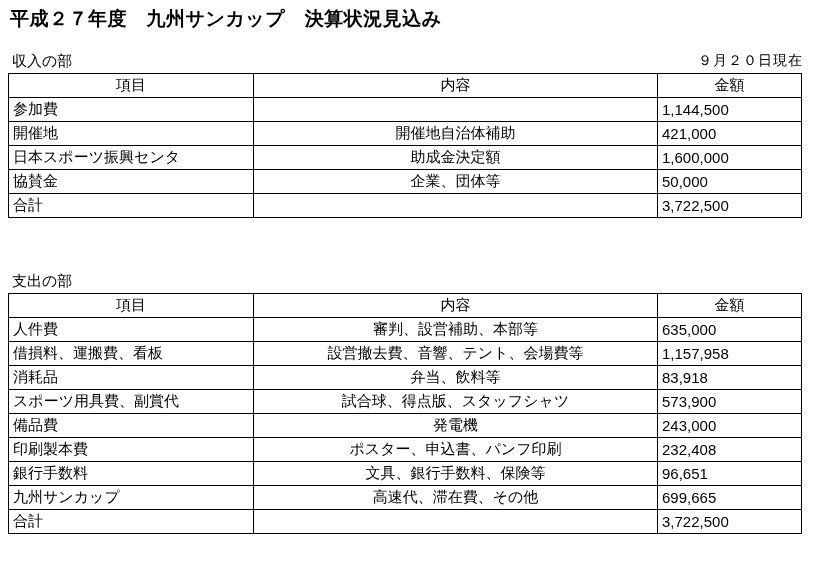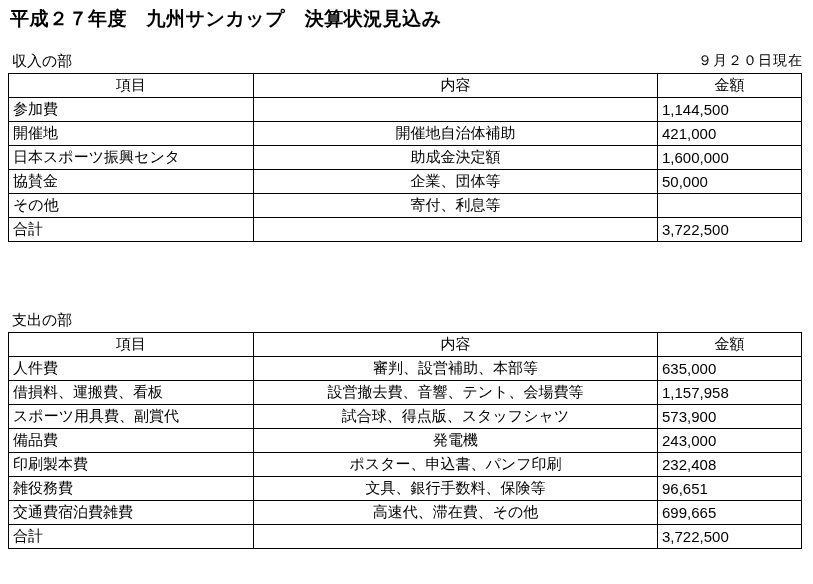--- a/index.html
+++ b/index.html
@@ -28,21 +28,21 @@
     font-weight: bold;
     letter-spacing: 0.5px;
     white-space: nowrap;
   }
   .section {
     position: absolute;
     left: 8px;
     width: 797px;
   }
   .section-income { top: 52px; }
-  .section-expense { top: 272px; margin-top: 39px; }
+  .section-expense { top: 272px; }
 
   .section-head {
     position: relative;
     height: 20px;
     font-size: 15px;
     margin-bottom: 1px;
   }
   .section-label {
     position: absolute;
     left: 4px;
@@ -122,25 +122,20 @@
           <td class="cell-item">日本スポーツ振興センタ</td>
           <td class="cell-detail">助成金決定額</td>
           <td class="cell-amount">1,600,000</td>
         </tr>
         <tr>
           <td class="cell-item">協賛金</td>
           <td class="cell-detail">企業、団体等</td>
           <td class="cell-amount">50,000</td>
         </tr>
         <tr>
-          <td class="cell-item">その他</td>
-          <td class="cell-detail">寄付、利息等</td>
-          <td class="cell-amount"></td>
-        </tr>
-        <tr>
           <td class="total-label">合計</td>
           <td class="cell-detail"></td>
           <td class="cell-amount">3,722,500</td>
         </tr>
       </tbody>
     </table>
   </div>
 
   <div class="section section-expense">
     <div class="section-head">
@@ -164,41 +159,46 @@
           <td class="cell-item">人件費</td>
           <td class="cell-detail">審判、設営補助、本部等</td>
           <td class="cell-amount">635,000</td>
         </tr>
         <tr>
           <td class="cell-item">借損料、運搬費、看板</td>
           <td class="cell-detail">設営撤去費、音響、テント、会場費等</td>
           <td class="cell-amount">1,157,958</td>
         </tr>
         <tr>
+          <td class="cell-item">消耗品</td>
+          <td class="cell-detail">弁当、飲料等</td>
+          <td class="cell-amount">83,918</td>
+        </tr>
+        <tr>
           <td class="cell-item">スポーツ用具費、副賞代</td>
           <td class="cell-detail">試合球、得点版、スタッフシャツ</td>
           <td class="cell-amount">573,900</td>
         </tr>
         <tr>
           <td class="cell-item">備品費</td>
           <td class="cell-detail">発電機</td>
           <td class="cell-amount">243,000</td>
         </tr>
         <tr>
           <td class="cell-item">印刷製本費</td>
           <td class="cell-detail">ポスター、申込書、パンフ印刷</td>
           <td class="cell-amount">232,408</td>
         </tr>
         <tr>
-          <td class="cell-item">雑役務費</td>
+          <td class="cell-item">銀行手数料</td>
           <td class="cell-detail">文具、銀行手数料、保険等</td>
           <td class="cell-amount">96,651</td>
         </tr>
         <tr>
-          <td class="cell-item">交通費宿泊費雑費</td>
+          <td class="cell-item">九州サンカップ</td>
           <td class="cell-detail">高速代、滞在費、その他</td>
           <td class="cell-amount">699,665</td>
         </tr>
         <tr>
           <td class="total-label">合計</td>
           <td class="cell-detail"></td>
           <td class="cell-amount">3,722,500</td>
         </tr>
       </tbody>
     </table>

